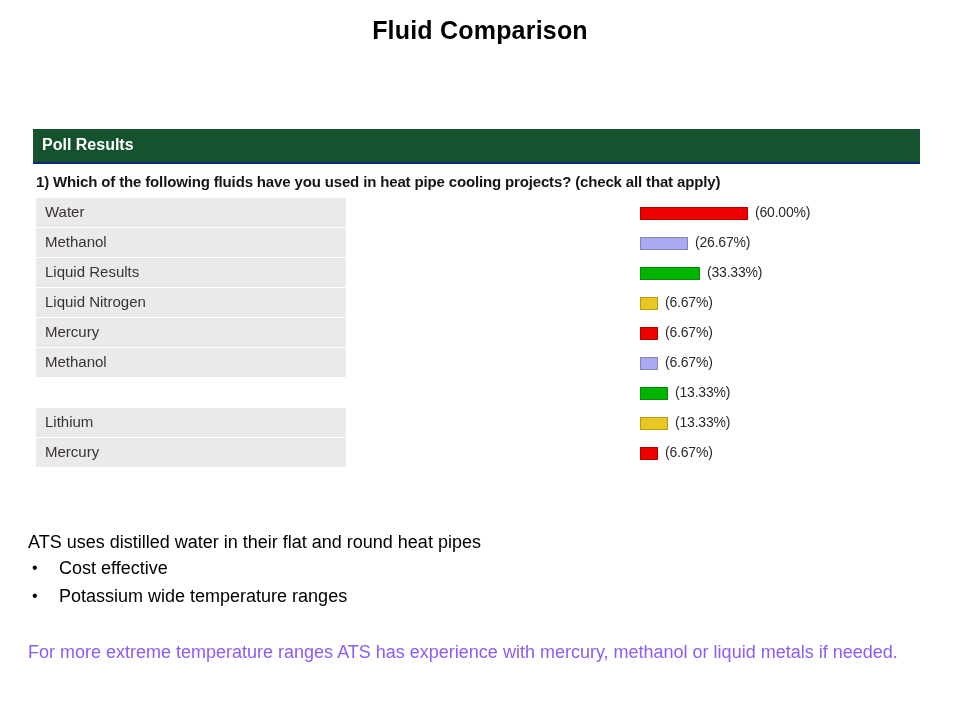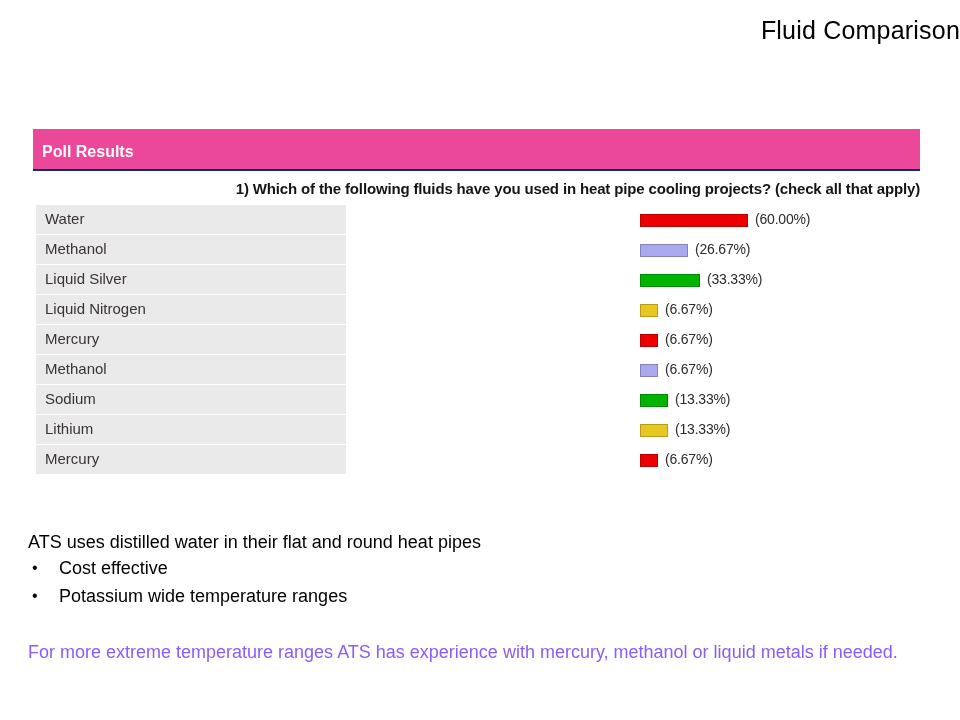--- a/index.html
+++ b/index.html
@@ -15,55 +15,54 @@
     color: #000000;
     overflow: hidden;
   }
 
   
   #slide-title {
     position: absolute;
     left: 0;
     top: 16px;
     width: 960px;
-    text-align: right;
+    text-align: center;
     font-size: 25px;
-    font-weight: normal;
+    font-weight: bold;
     letter-spacing: 0.2px;
     color: #000000;
   }
 
   
   #poll-panel {
     position: absolute;
     left: 33px;
     top: 129px;
     width: 887px;
     background: #ffffff;
   }
 
   #poll-header {
-    background: #ec4899;
+    background: #14532d;
     color: #ffffff;
     font-size: 16px;
     font-weight: bold;
-    padding: 14px 0 8px 9px;
+    padding: 7px 0 8px 9px;
     border-bottom: 2px solid #0a2a78;
     height: 18px;
     line-height: 18px;
     box-sizing: content-box;
   }
 
   #poll-question {
     font-size: 15px;
     font-weight: bold;
     color: #151515;
     padding: 9px 0 8px 3px;
     letter-spacing: -0.15px;
-    text-align: right;
   }
 
   #poll-rows {
     position: relative;
   }
 
   .poll-row {
     position: relative;
     height: 30px;
   }
@@ -174,21 +173,21 @@
         <div class="row-label-cell">
           <span class="row-label">Methanol</span>
         </div>
         <div class="row-bar-wrap">
           <div class="row-bar" style="width: 48px; background: rgb(169, 169, 240);"></div>
           <span class="row-pct">(26.67%)</span>
         </div>
       </div>
       <div class="poll-row">
         <div class="row-label-cell">
-          <span class="row-label">Liquid Silver</span>
+          <span class="row-label">Liquid Results</span>
         </div>
         <div class="row-bar-wrap">
           <div class="row-bar" style="width: 60px; background: rgb(0, 180, 0);"></div>
           <span class="row-pct">(33.33%)</span>
         </div>
       </div>
       <div class="poll-row">
         <div class="row-label-cell">
           <span class="row-label">Liquid Nitrogen</span>
         </div>
@@ -209,23 +208,20 @@
       <div class="poll-row">
         <div class="row-label-cell">
           <span class="row-label">Methanol</span>
         </div>
         <div class="row-bar-wrap">
           <div class="row-bar" style="width: 18px; background: rgb(169, 169, 240);"></div>
           <span class="row-pct">(6.67%)</span>
         </div>
       </div>
       <div class="poll-row">
-        <div class="row-label-cell">
-          <span class="row-label">Sodium</span>
-        </div>
         <div class="row-bar-wrap">
           <div class="row-bar" style="width: 28px; background: rgb(0, 180, 0);"></div>
           <span class="row-pct">(13.33%)</span>
         </div>
       </div>
       <div class="poll-row">
         <div class="row-label-cell">
           <span class="row-label">Lithium</span>
         </div>
         <div class="row-bar-wrap">

